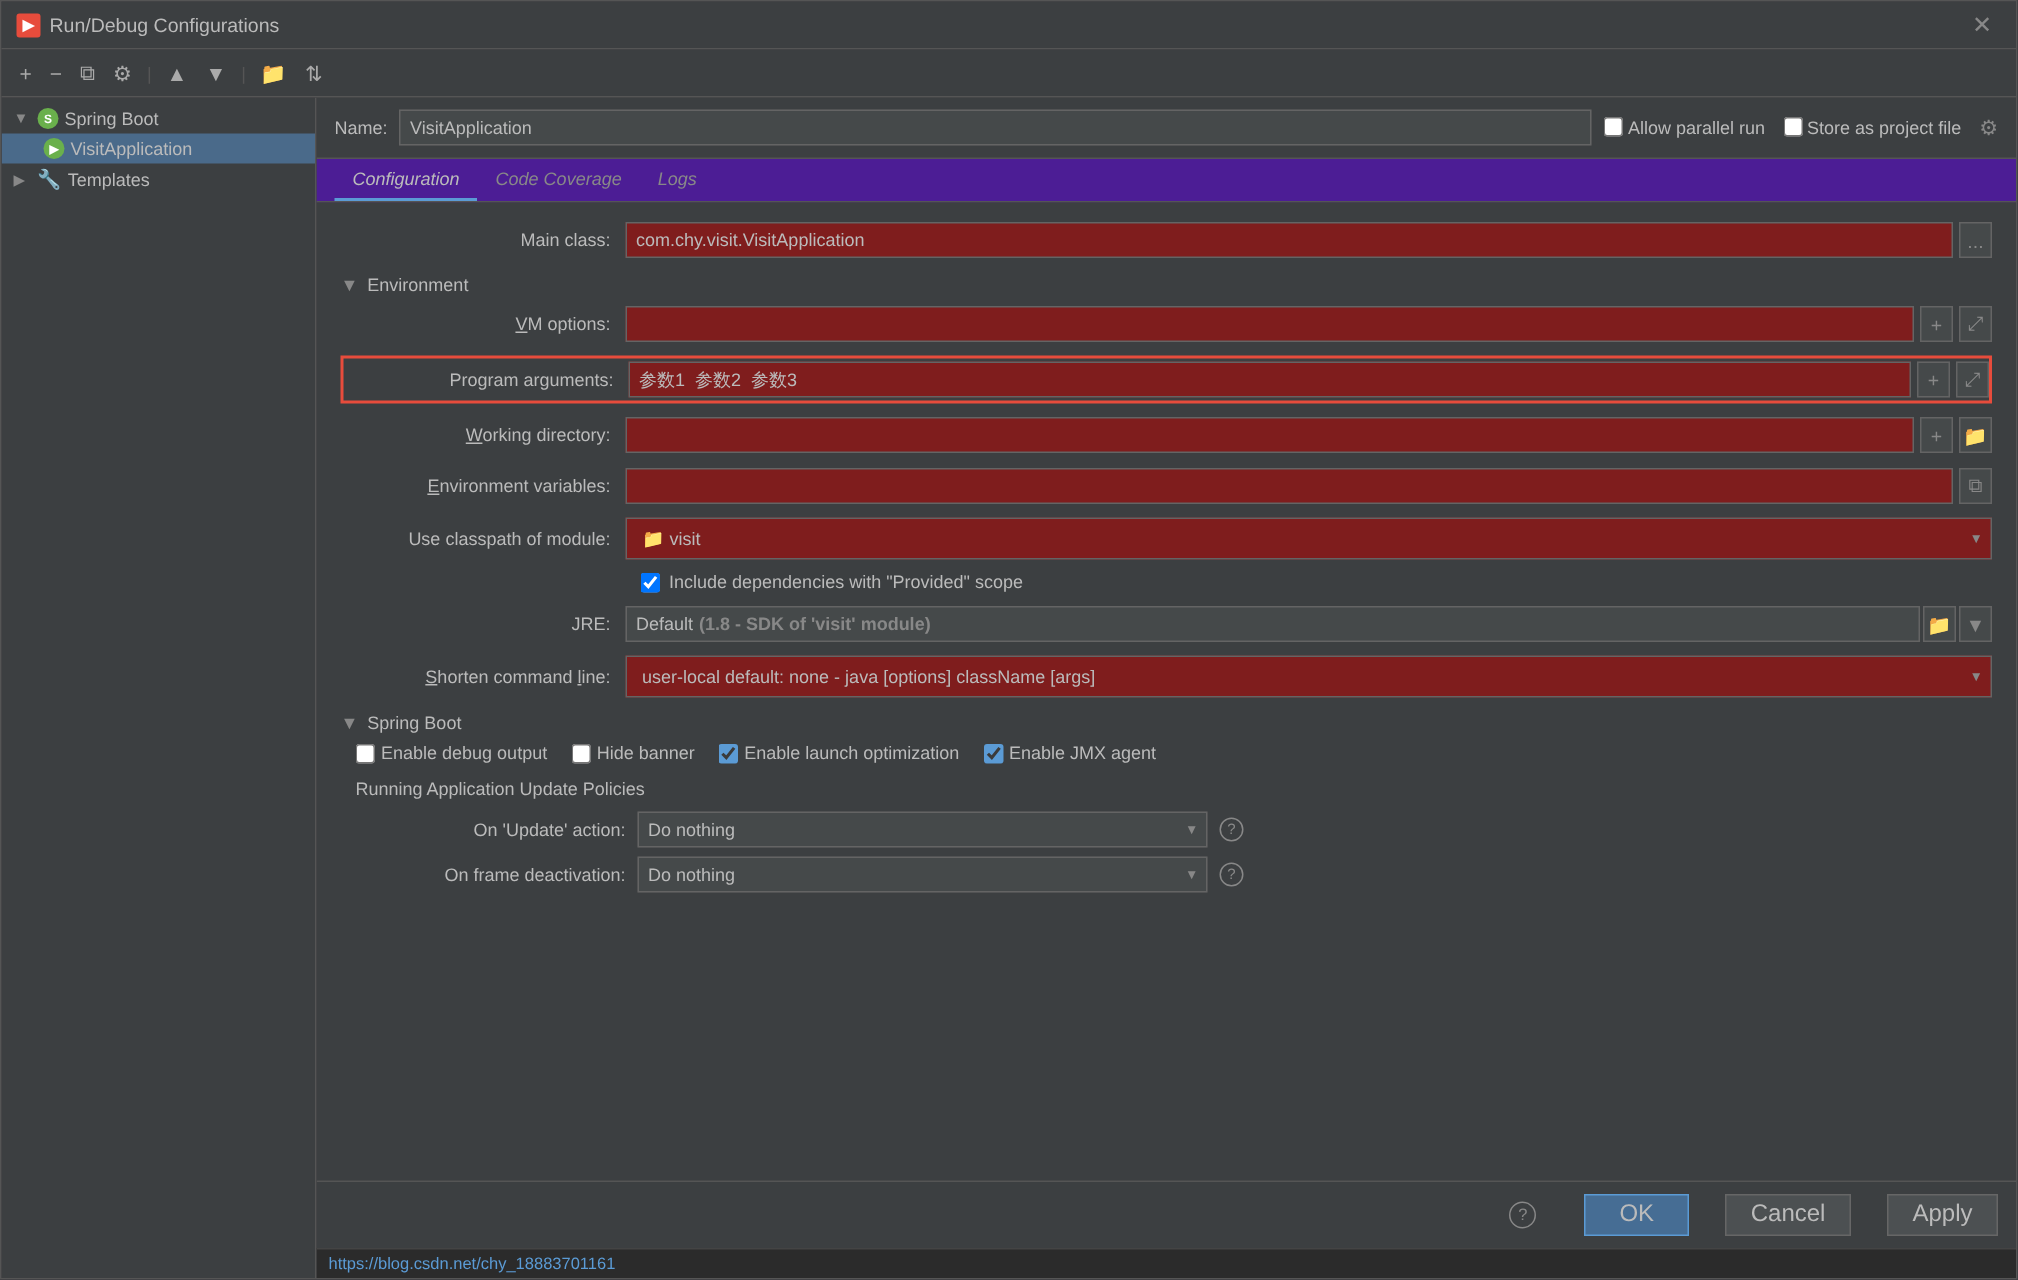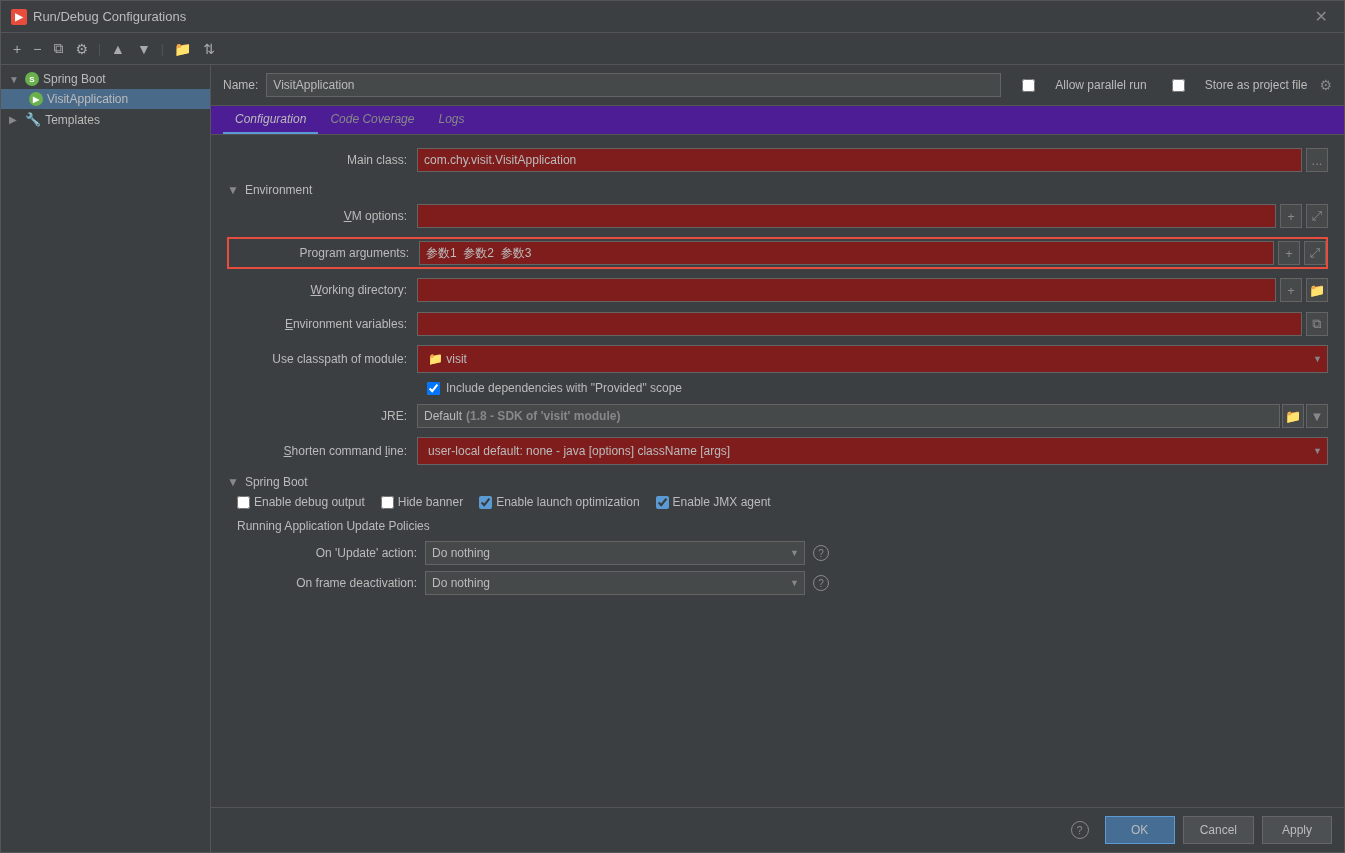--- a/index.html
+++ b/index.html
@@ -137,23 +137,22 @@
       height: 24px;
     }
     .name-options {
       display: flex;
       align-items: center;
       gap: 12px;
       margin-left: auto;
     }
     .checkbox-group {
       display: flex;
-      align-items: flex-end;
-      gap: 20px;
-      margin-left: 13px;
+      align-items: flex-start;
+      gap: 3px;
     }
     .checkbox-group input[type=checkbox] {
       accent-color: #5b9bd5;
     }
     .checkbox-label { color: #bbbbbb; font-size: 12px; }
     .gear-icon { color: #888; font-size: 14px; cursor: pointer; }
 
     
     .tabs {
       display: flex;
@@ -366,24 +365,25 @@
       padding: 8px 12px;
       border-top: 1px solid #555;
       background: #3c3f41;
       gap: 8px;
     }
     .dialog-btn {
       background: #4c5052;
       border: 1px solid #666;
       color: #bbbbbb;
       padding: 4px 16px;
-      font-size: 12px;
+      font-size: 16px;
       cursor: pointer;
       height: 28px;
       min-width: 70px;
+      margin-left: 16px;
     }
     .dialog-btn.primary {
       background: #466d94;
       border-color: #5b9bd5;
     }
 
     
     ::-webkit-scrollbar { width: 8px; }
     ::-webkit-scrollbar-track { background: #3c3f41; }
     ::-webkit-scrollbar-thumb { background: #555; border-radius: 4px; }
@@ -634,15 +634,18 @@
         </div>
       </div>
 
       <div class="footer">
         <div class="question-icon">?</div>
         <button class="dialog-btn primary">OK</button>
         <button class="dialog-btn">Cancel</button>
         <button class="dialog-btn">Apply</button>
       </div>
 
+      <div class="bottom-link-bar">
+        <span style="cursor:pointer;">https://blog.csdn.net/chy_18883701161</span>
+      </div>
     </div>
   </div>
 </div>
 
 </body></html>

